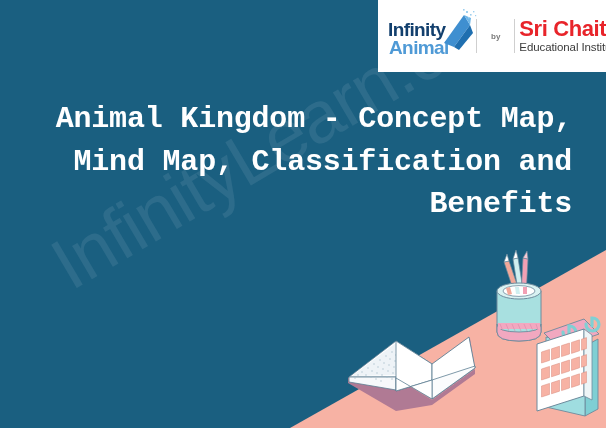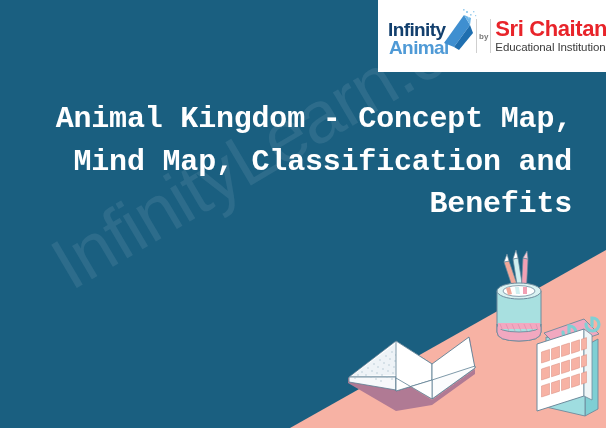--- a/index.html
+++ b/index.html
@@ -90,21 +90,21 @@
     position: absolute;
     left: 52px;
     top: 2px;
     width: 40px;
     height: 44px;
   }
   .logo-by {
     flex: 0 0 auto;
     display: flex;
     align-items: center;
-    gap: 2px;
+    gap: 14px;
     margin: 0 4px 0 2px;
   }
   .logo-by .bar {
     width: 1px;
     height: 34px;
     background: #cfcfcf;
   }
   .logo-by .bytxt {
     font-size: 8px;
     color: #7a7a7a;

